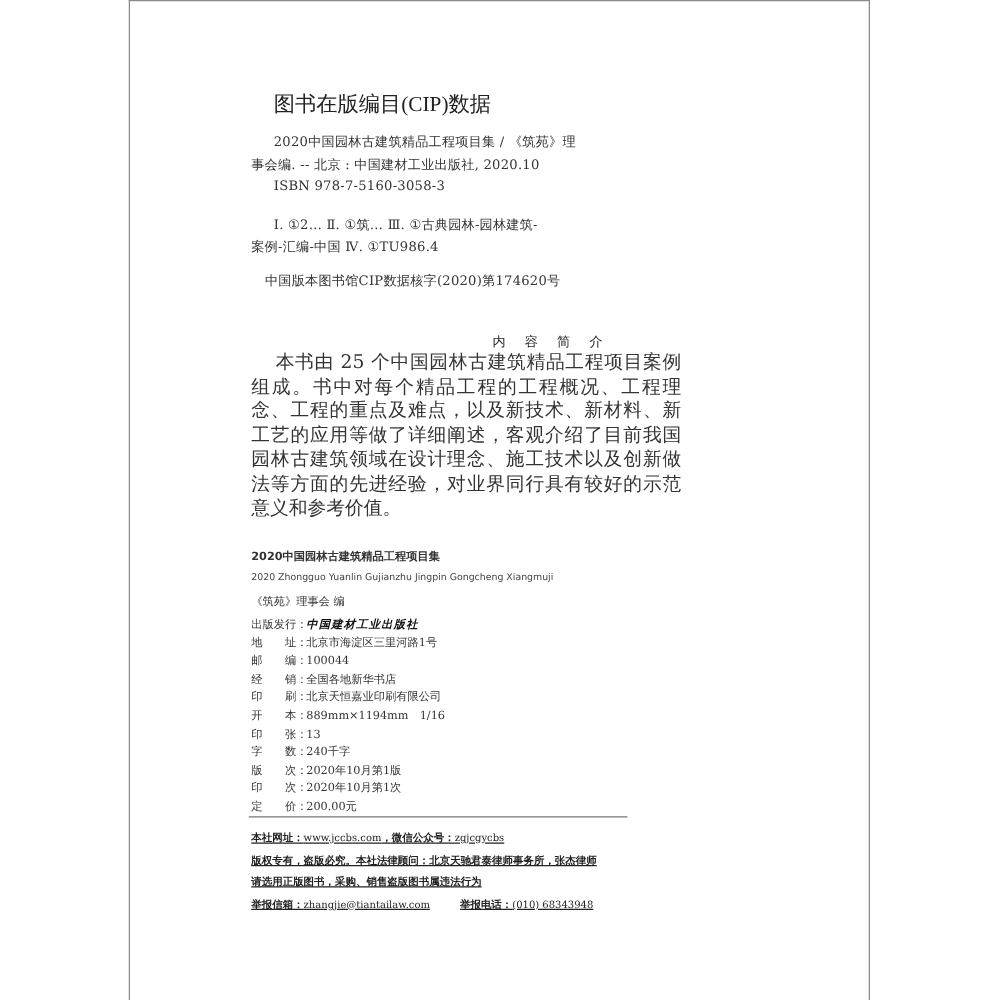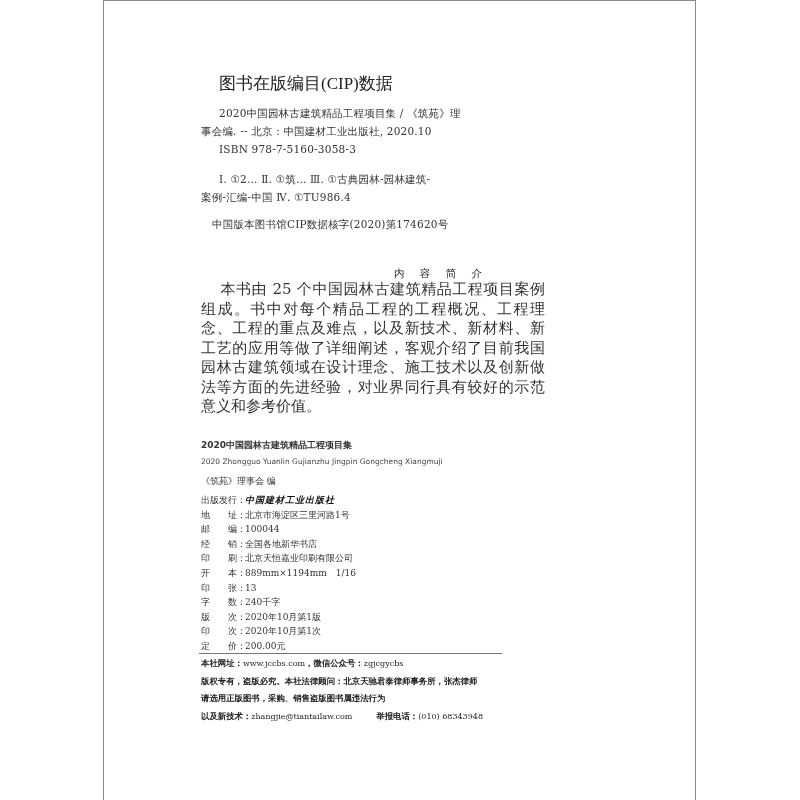--- a/index.html
+++ b/index.html
@@ -18,21 +18,21 @@
   .book-title { left: 97px; top: 438px; font-size: 9px; font-family: "DejaVu Sans", sans-serif; color: #333; font-weight: bold; }
   .book-pinyin { left: 97px; top: 456px; font-size: 7.5px; font-family: "DejaVu Sans", sans-serif; color: #444; }
   .book-editor { left: 97px; top: 474px; font-size: 9px; color: #333; }
   .pubinfo { position: absolute; left: 97px; top: 492px; font-size: 9px; color: #333; }
   .pubinfo .row { height: 14.6px; line-height: 14.6px; white-space: nowrap; }
   .pubinfo .colon { display: inline-block; width: 8px; }
   .pubinfo .publisher { font-family: "DejaVu Serif", serif; font-style: italic; font-weight: bold; letter-spacing: 1px; color: #111; }
   .rule { position: absolute; left: 95px; top: 652px; width: 303px; height: 0; border-top: 1.6px solid #777; }
   .footer { position: absolute; left: 97px; top: 657px; font-size: 8.4px; font-weight: bold;
             font-family: "DejaVu Sans", sans-serif; color: #222; }
-  .footer .row { height: 17.5px; line-height: 11px; white-space: nowrap; }
+  .footer .row { height: 17.5px; line-height: 24px; white-space: nowrap; text-decoration: underline; }
   .footer .light { font-weight: normal; font-family: "DejaVu Serif", serif; font-size: 8px; }
   .gap { display: inline-block; width: 24px; }
 </style>
 </head>
 <body>
 
 <div class="page">
 
   <div class="abs cip-title">图书在版编目(CIP)数据</div>
 
@@ -67,17 +67,17 @@
 
   <div class="rule"></div>
 
   <div class="footer">
     <div class="row">
       <span>本社网址：</span><span class="light">www.jccbs.com</span><span>，微信公众号：</span><span class="light">zgjcgycbs</span>
     </div>
     <div class="row">版权专有，盗版必究。本社法律顾问：北京天驰君泰律师事务所，张杰律师</div>
     <div class="row">请选用正版图书，采购、销售盗版图书属违法行为</div>
     <div class="row">
-      <span>以及新技术：</span><span class="light">zhangjie@tiantailaw.com</span><span class="gap"></span><span>举报电话：</span><span class="light">(010) 68343948</span>
+      <span>举报信箱：</span><span class="light">zhangjie@tiantailaw.com</span><span class="gap"></span><span>举报电话：</span><span class="light">(010) 68343948</span>
     </div>
   </div>
 
 </div>
 
 </body></html>

